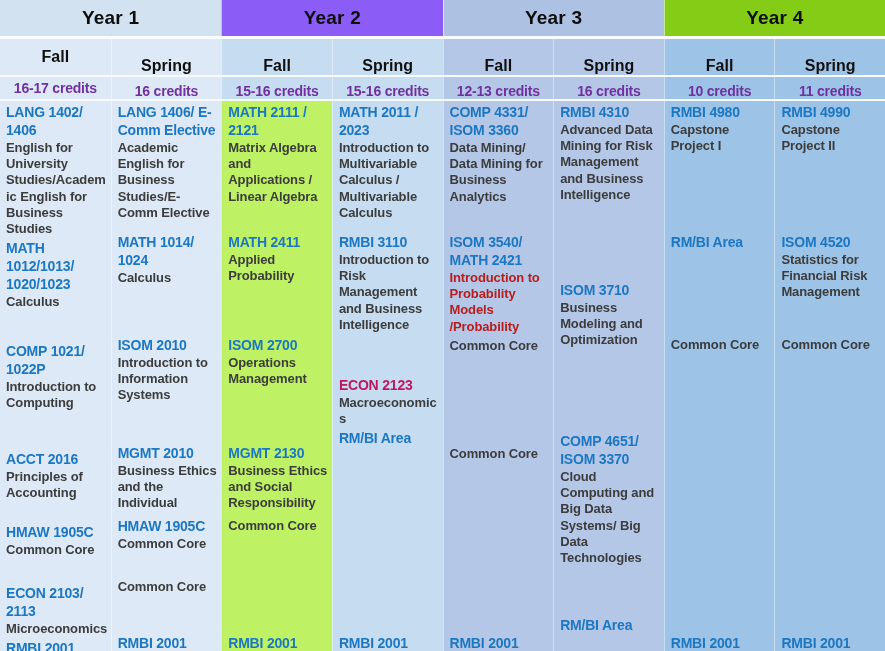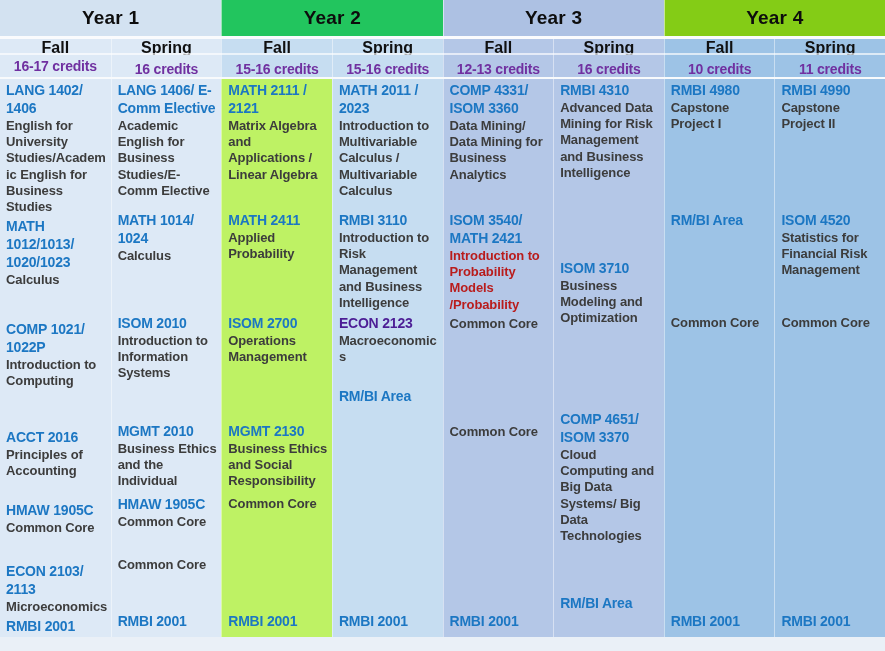--- a/index.html
+++ b/index.html
@@ -15,21 +15,21 @@
   
   .year-row{display:grid;grid-template-columns:repeat(4,1fr);height:36px;flex:0 0 auto;}
   .year-cell{display:flex;align-items:center;justify-content:center;}
   .year-cell + .year-cell{border-left:1px solid rgba(255,255,255,.55);}
   .year-label{font-size:19px;font-weight:bold;color:#0d0d0d;letter-spacing:.2px;}
 
   .sep-a{height:3px;background:rgba(255,255,255,.75);flex:0 0 auto;}
   .sep-b{height:2px;background:rgba(255,255,255,.65);flex:0 0 auto;}
 
   .sem-row,.credit-row{display:grid;grid-template-columns:repeat(8,1fr);flex:0 0 auto;}
-  .sem-row{height:14px;}
+  .sem-row{height:36px;}
   .credit-row{height:22px;}
   .sem-cell,.credit-cell{display:flex;align-items:center;justify-content:center;}
   .sem-cell + .sem-cell,.credit-cell + .credit-cell{border-left:1px solid rgba(255,255,255,.45);align-items:flex-end;}
   .sem-label{font-size:16px;font-weight:bold;color:#101010;}
   .credit-label{font-size:14px;font-weight:bold;letter-spacing:-.2px;}
 
   
   .body-row{display:grid;grid-template-columns:repeat(8,1fr);flex:1 1 auto;}
   .col{display:flex;flex-direction:column;height:558px;overflow:hidden;}
   .col + .col{border-left:1px solid rgba(255,255,255,.45);}
@@ -47,21 +47,21 @@
   .bottom-strip{height:6px;background:#eaf0f7;}
 </style>
 </head>
 <body>
 
 <div id="plan">
   <div class="year-row">
       <div class="year-cell" style="background: rgb(211, 226, 241);">
         <span class="year-label" style="color: rgb(13, 13, 13);">Year 1</span>
       </div>
-      <div class="year-cell" style="background: #22c55e;">
+      <div class="year-cell" style="background: #8b5cf6;">
         <span class="year-label" style="color: rgb(13, 13, 13);">Year 2</span>
       </div>
       <div class="year-cell" style="background: rgb(173, 193, 227);">
         <span class="year-label" style="color: rgb(13, 13, 13);">Year 3</span>
       </div>
       <div class="year-cell" style="background: #84cc16;">
         <span class="year-label" style="color: rgb(13, 13, 13);">Year 4</span>
       </div>
     </div>
   <div class="sep-a"></div>
@@ -205,21 +205,21 @@
       <div class="col" style="background: rgb(198, 221, 241);">
         <div class="slot s0">
           <div class="code" style="color: rgb(28, 119, 195);">MATH 2011 / 2023</div>
           <div class="title" style="color: rgb(60, 60, 60);">Introduction to Multivariable Calculus / Multivariable Calculus</div>
         </div>
         <div class="slot s1">
           <div class="code" style="color: rgb(28, 119, 195);">RMBI 3110</div>
           <div class="title" style="color: rgb(60, 60, 60);">Introduction to Risk Management and Business Intelligence</div>
         </div>
         <div class="slot s3">
-          <div class="code" style="color: #4c1d95;">ECON 2123</div>
+          <div class="code" style="color: #be185d; margin-top: 40px;">ECON 2123</div>
           <div class="title" style="color: rgb(60, 60, 60);">Macroeconomics</div>
         </div>
         <div class="slot s4">
           <div class="code" style="color: rgb(28, 119, 195);">RM/BI Area</div>
         </div>
         <div class="slot s5"></div>
         <div class="slot footer">
           <div class="code" style="color: rgb(28, 119, 195);">RMBI 2001</div>
         </div>
       </div>

